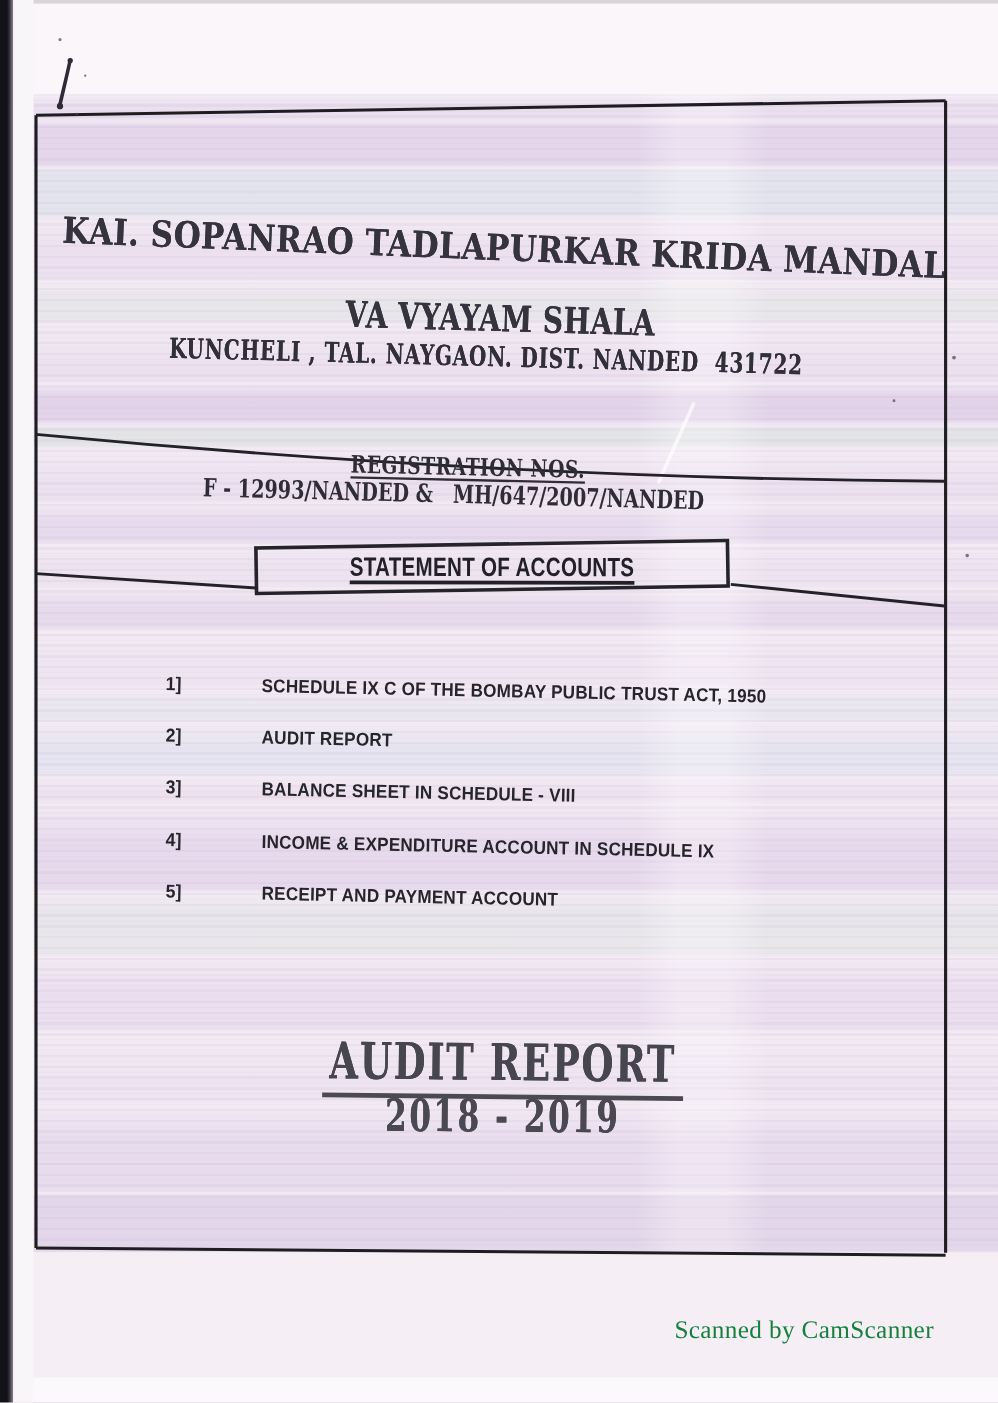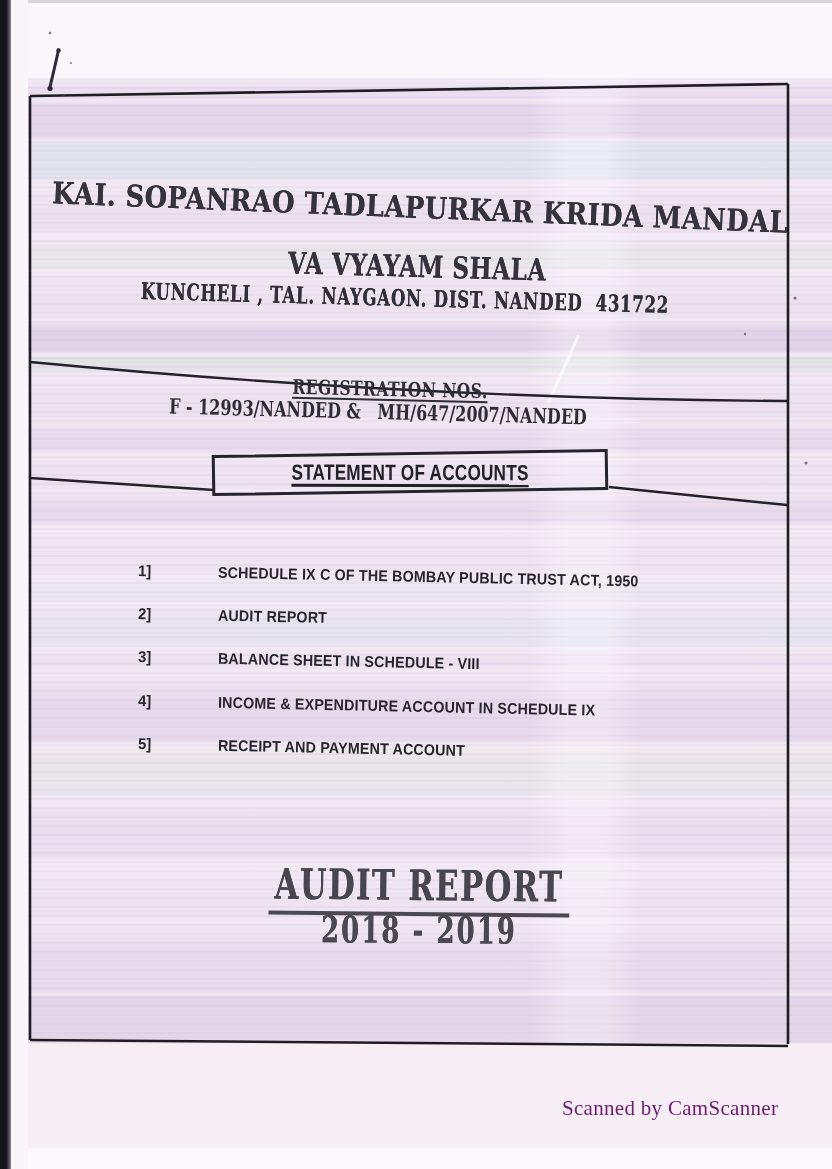--- a/index.html
+++ b/index.html
@@ -96,21 +96,21 @@
   .toc-num   { display:inline-block; width:80px; transform:scaleX(0.95); transform-origin:left; }
   .toc-label { display:inline-block; white-space:nowrap; transform:scaleX(0.92); transform-origin:left; }
 
   .report-title { left:419px; top:861px; font-size:42px; letter-spacing:2px; color:#47454f;
           border-bottom:4px solid #4b4952; padding:0 8px 2px;
           transform:translateX(-50%) rotate(0.6deg) scaleX(0.73); }
   .report-period { left:419px; top:908px; font-size:37px; letter-spacing:3px; color:#4a4852;
           transform:translateX(-50%) rotate(0.4deg) scaleX(0.70); }
 
   .watermark { left:562px; top:1096px; font-family:"Liberation Serif", serif;
-          font-size:21px; letter-spacing:0.3px; color:#701a75; }
+          font-size:21px; letter-spacing:0.3px; color:#15803d; }
 </style>
 </head>
 <body>
 
 <div id="scan">
 
   <div class="abs paper-top"></div>
   <div class="abs paper-below"></div>
   <div class="abs paper-bottom"></div>
   <div class="abs top-edge"></div>

